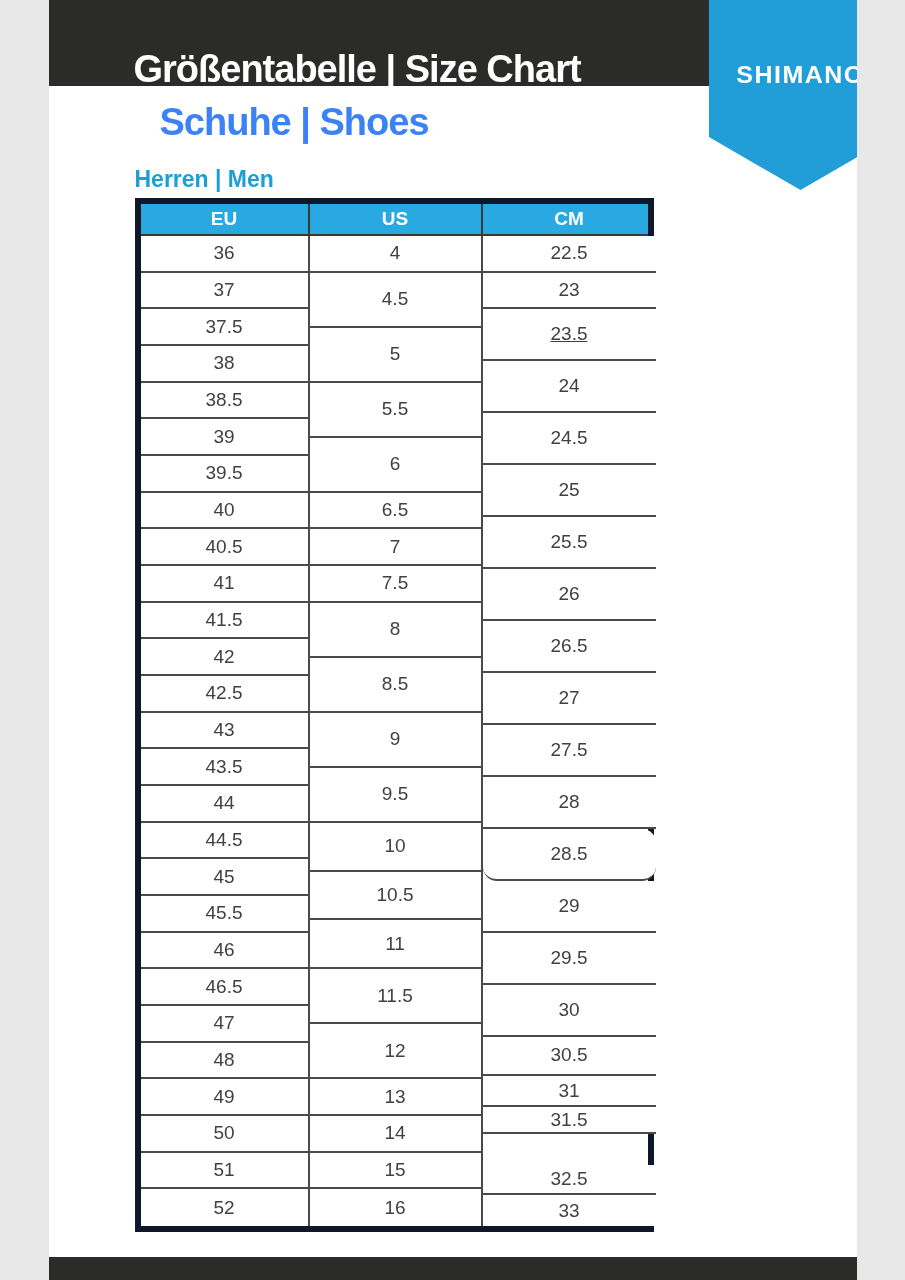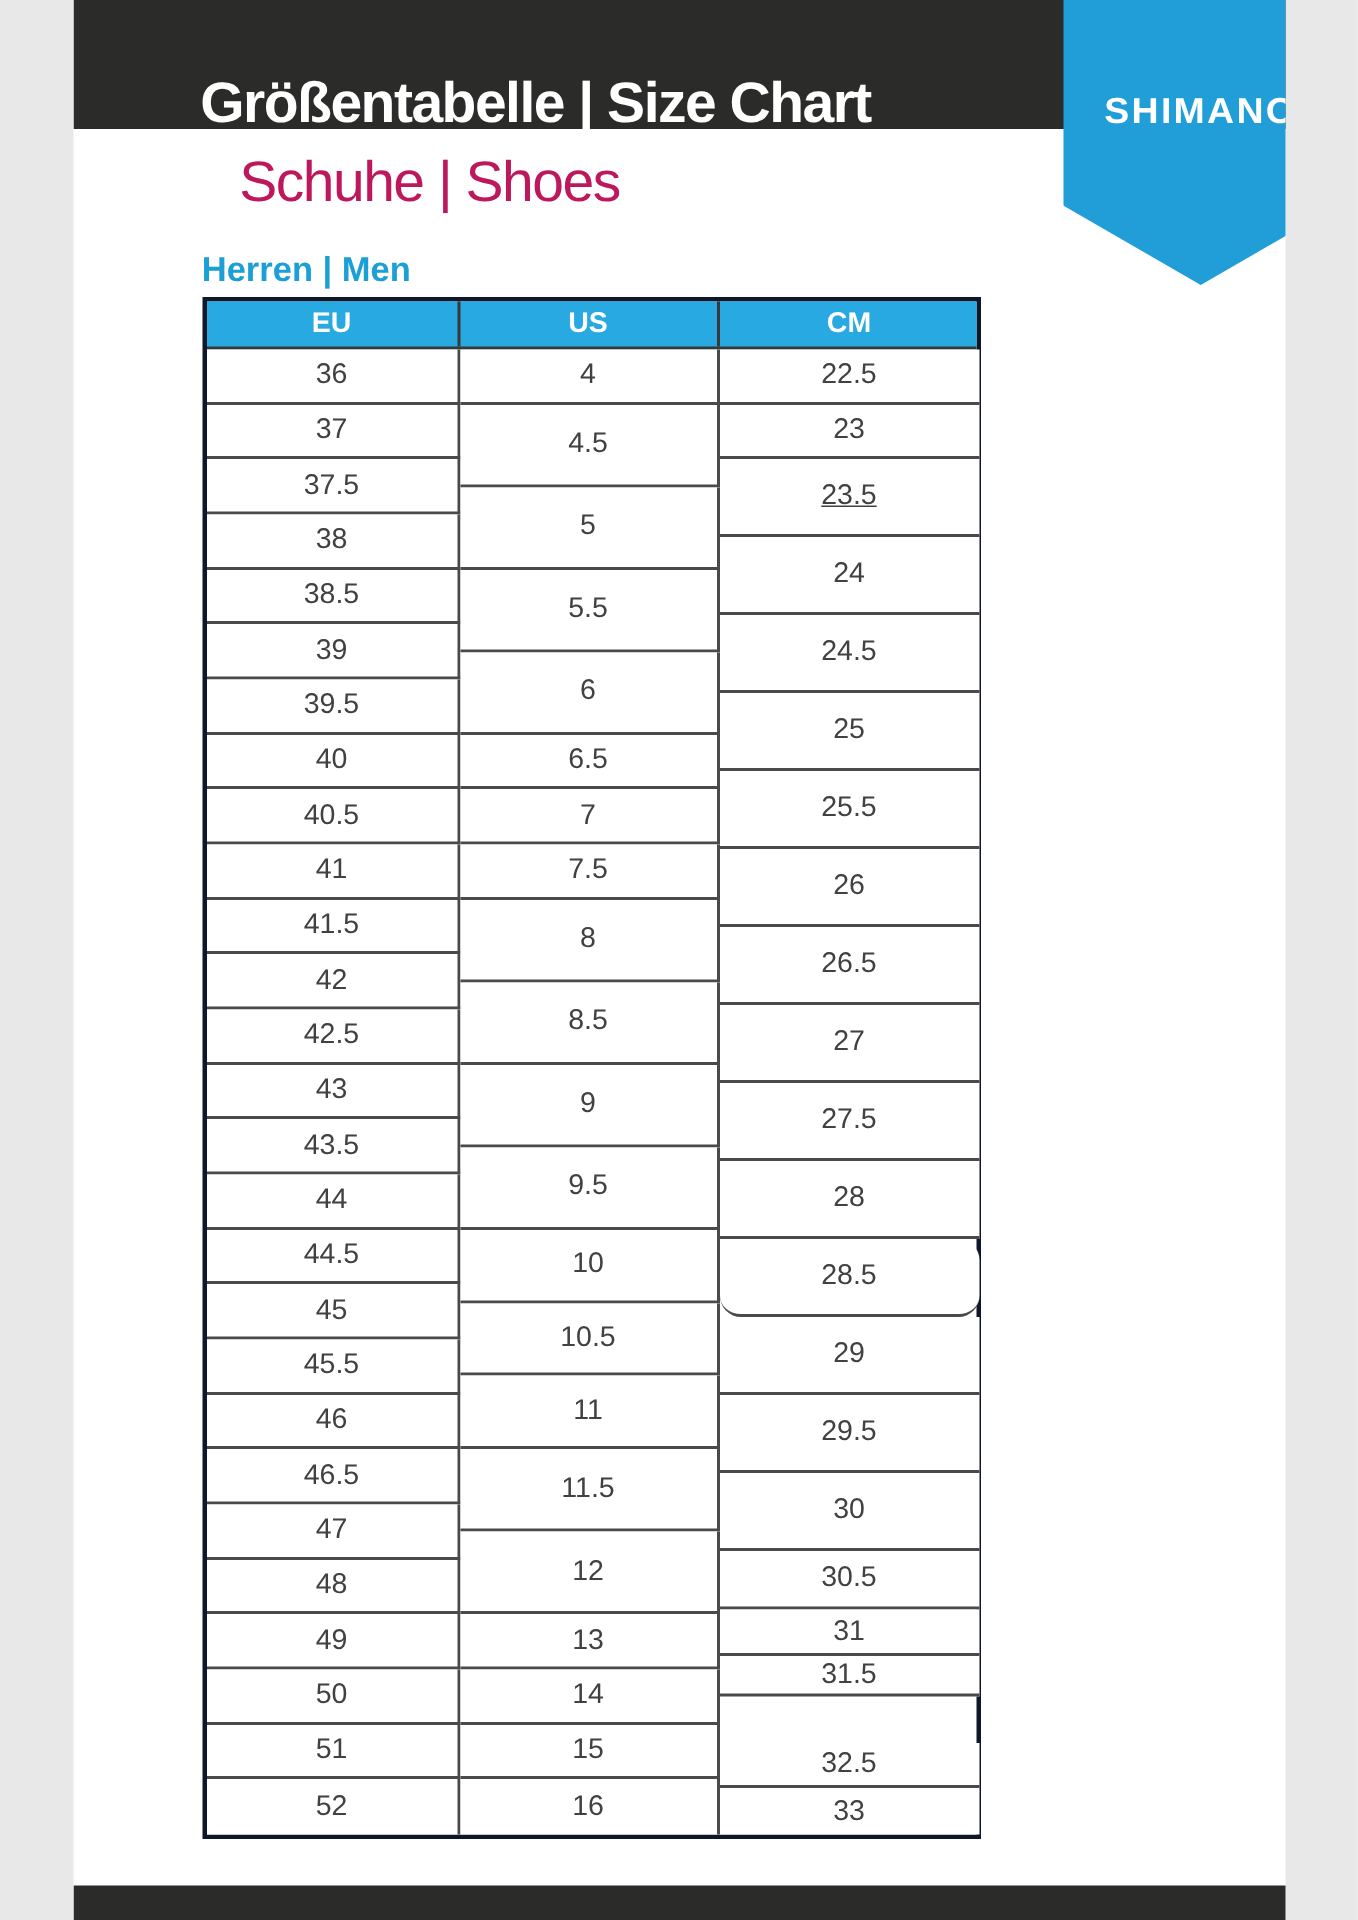--- a/index.html
+++ b/index.html
@@ -35,24 +35,24 @@
     font-weight: 800;
     letter-spacing: -1px;
     line-height: 1;
     color: #ffffff;
     white-space: nowrap;
   }
   .page-subtitle {
     position: absolute;
     left: 111px; top: 103px;
     font-size: 38px;
-    font-weight: 400;
+    font-weight: 700;
     letter-spacing: -1px;
     line-height: 1;
-    color: #be185d;
+    color: #3b82f6;
     white-space: nowrap;
   }
 
   .ribbon {
     position: absolute;
     left: 660px; top: 0;
     width: 184px; height: 190px;
     background: var(--ribbon_blue, #219ed8);
     clip-path: polygon(0 0, 100% 0, 100% 72%, 50% 100%, 0 72%);
   }
@@ -74,21 +74,21 @@
     font-size: 23px;
     font-weight: 700;
     color: var(--accent_blue, #1b9fd6);
     white-space: nowrap;
   }
 
   .size-table {
     position: absolute;
     left: 86px; top: 198px;
     width: 519px;
-    border: 3px solid #0f172a;
+    border: 6px solid #0f172a;
     background: #ffffff;
   }
   .size-table .thead {
     display: grid;
     grid-template-columns: 169px 173px 173px;
     height: 32px;
     background: var(--table_header_blue, #29a9e1);
     border-bottom: 2px solid #383838;
   }
   .size-table .thead .hcell {

